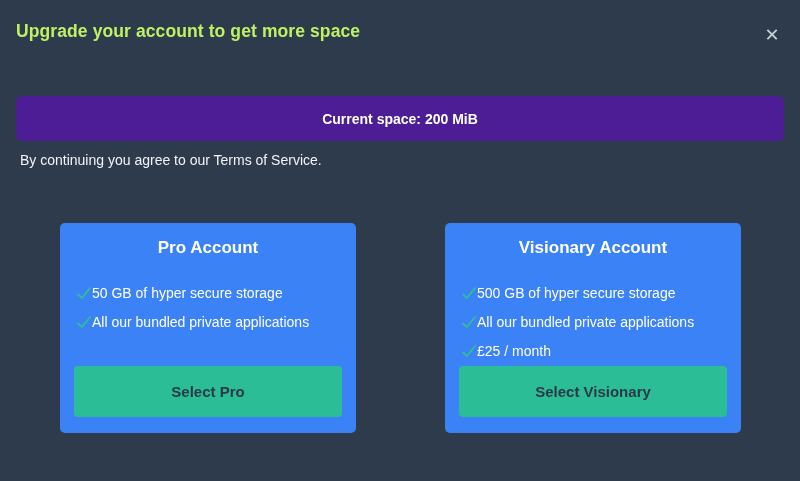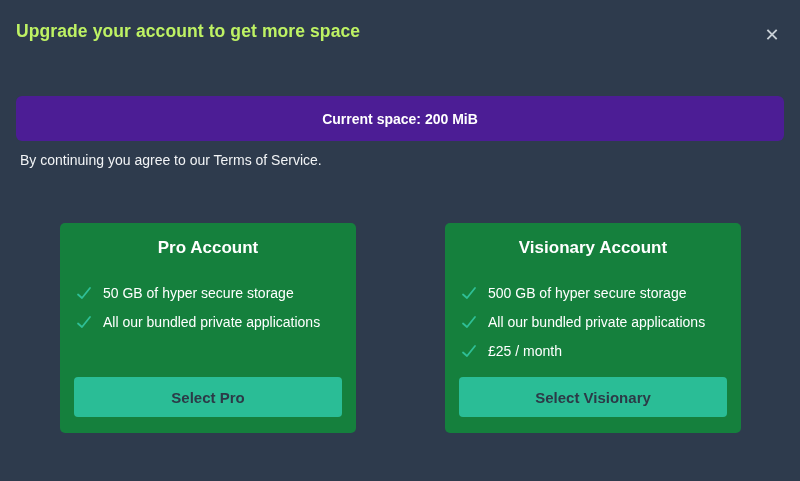--- a/index.html
+++ b/index.html
@@ -75,21 +75,21 @@
     text-decoration: none;
     cursor: pointer;
   }
 
   
   .plan-card {
     position: absolute;
     top: 223px;
     width: 296px;
     height: 210px;
-    background: #15803d;
+    background: #3b82f6;
     border-radius: 5px;
     box-sizing: border-box;
     padding: 0 14px;
   }
   .plan-card.pro { left: 60px; }
   .plan-card.visionary { left: 445px; }
 
   .plan-title {
     margin-top: 15px;
     text-align: center;
@@ -98,40 +98,39 @@
     color: #ffffff;
   }
 
   .plan-features {
     margin-top: 20px;
   }
   .feature-row {
     display: flex;
     align-items: center;
     height: 29px;
-    gap: 11px;
     padding-left: 2px;
   }
   .check-icon {
     flex: 0 0 auto;
     width: 16px;
     height: 16px;
   }
   .feature-label {
     font-size: 14px;
     color: #ffffff;
     white-space: nowrap;
   }
 
   .select-btn {
     position: absolute;
     left: 14px;
     right: 14px;
     bottom: 16px;
-    height: 40px;
+    height: 51px;
     background: #2abd96;
     border: none;
     border-radius: 4px;
     color: #2c3a47;
     font-size: 15px;
     font-weight: 600;
     cursor: pointer;
     font-family: "Liberation Sans", sans-serif;
   }
 </style>

